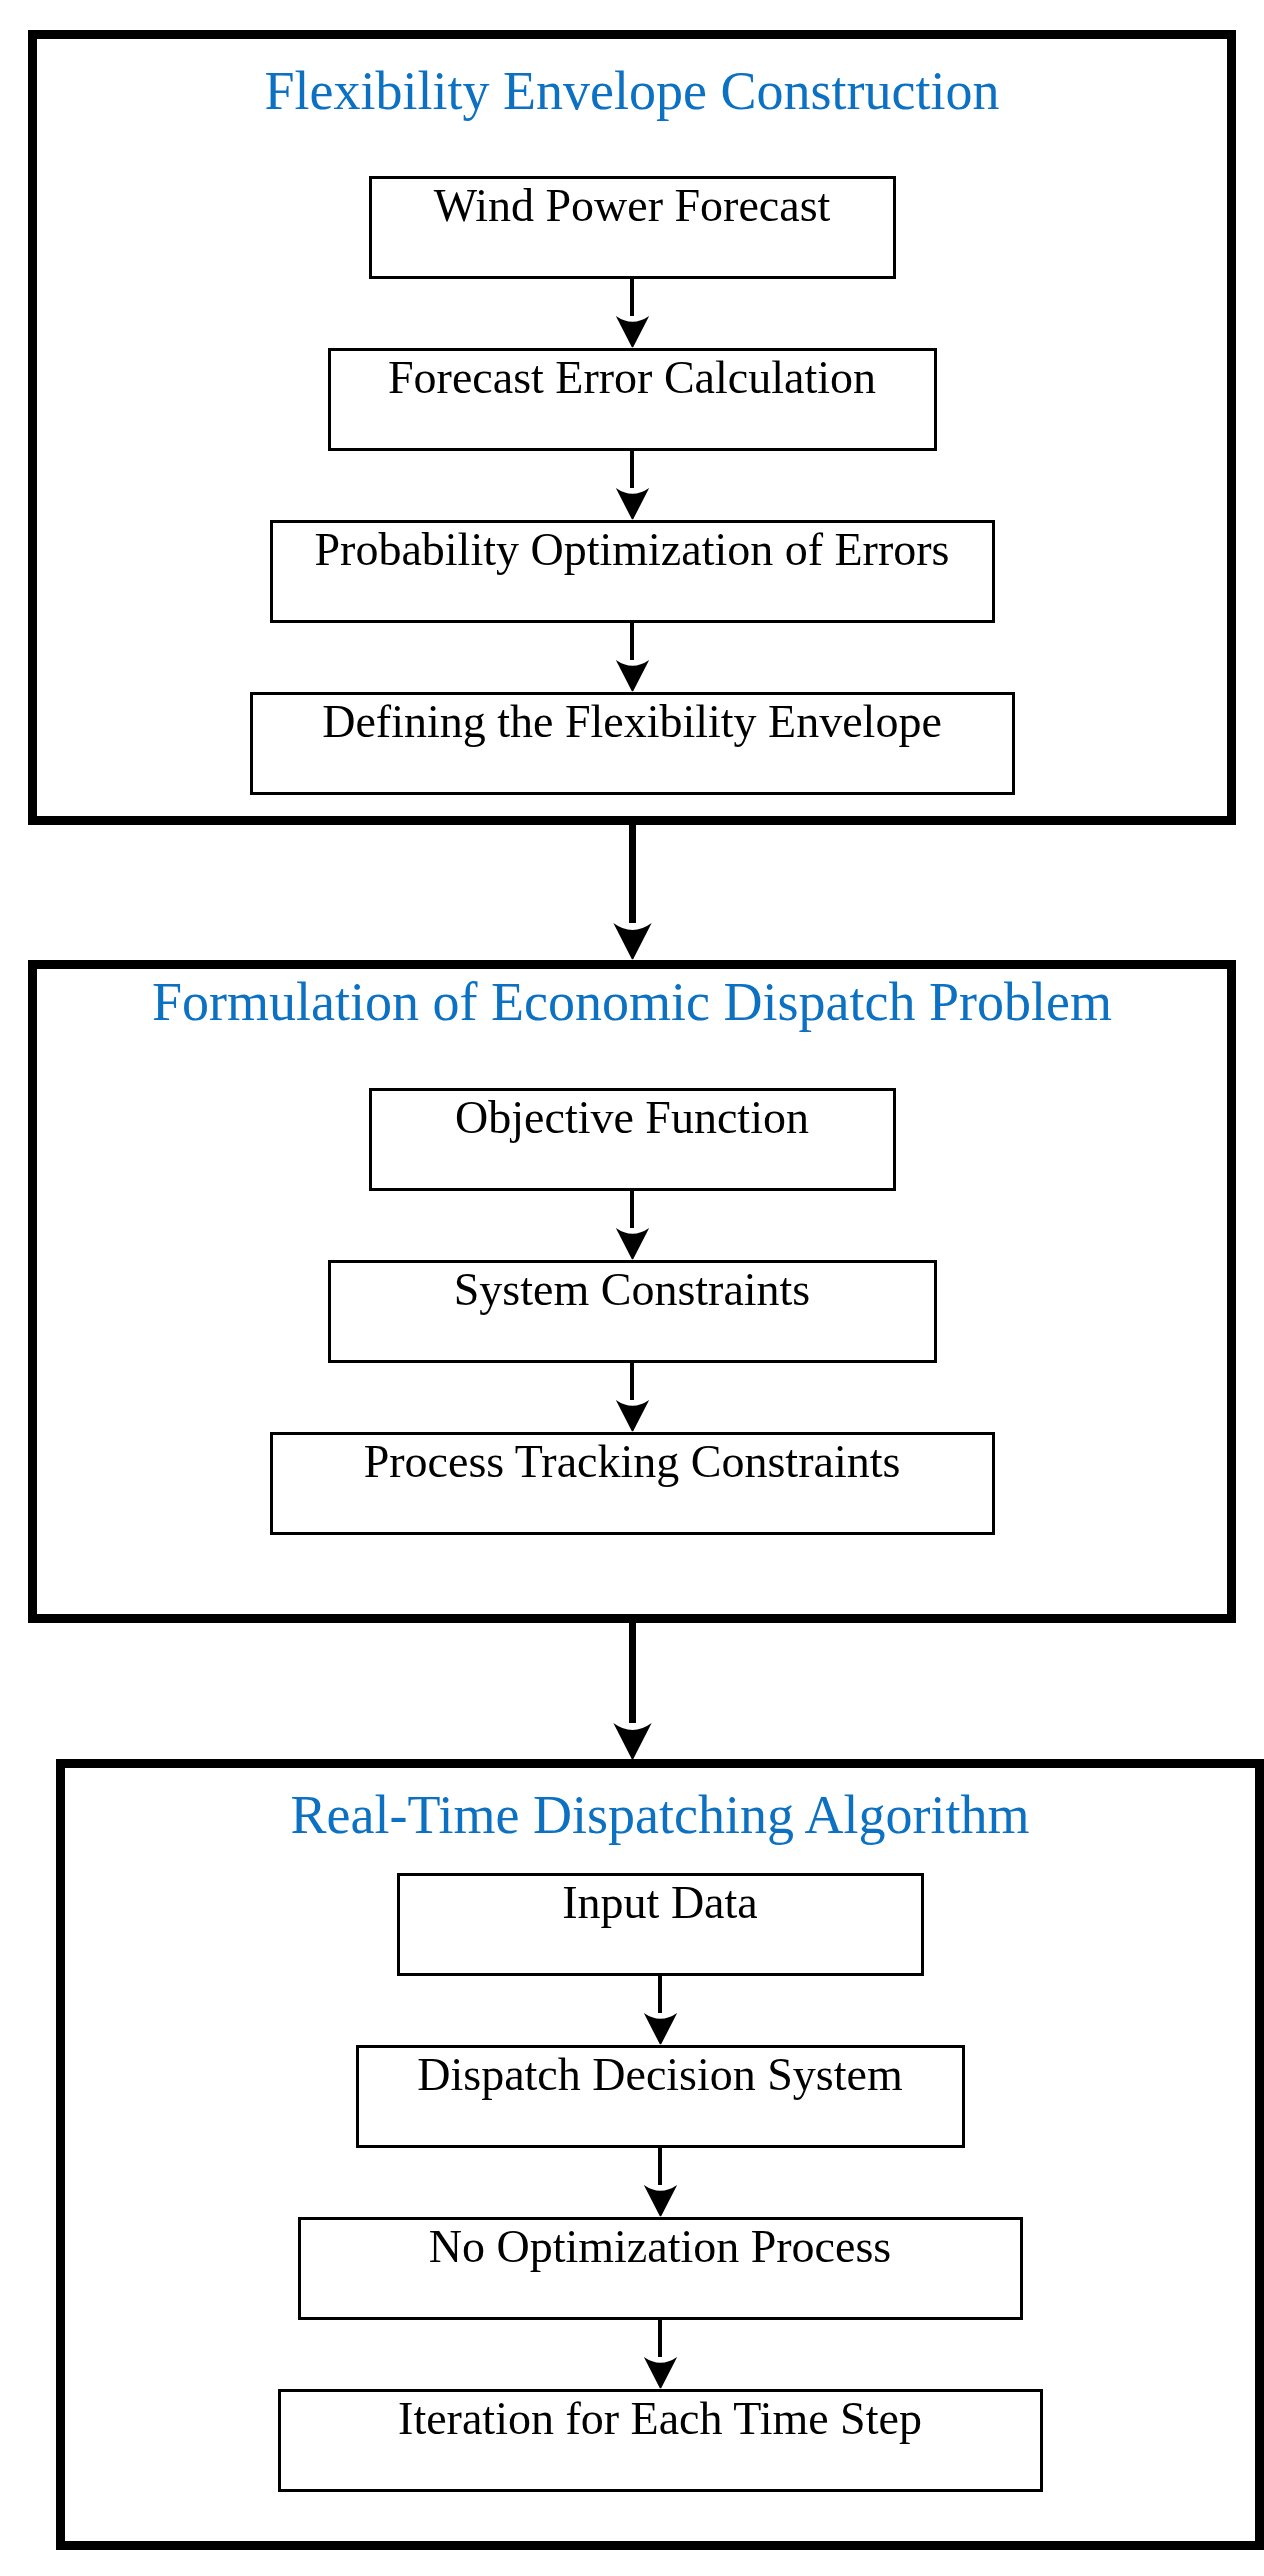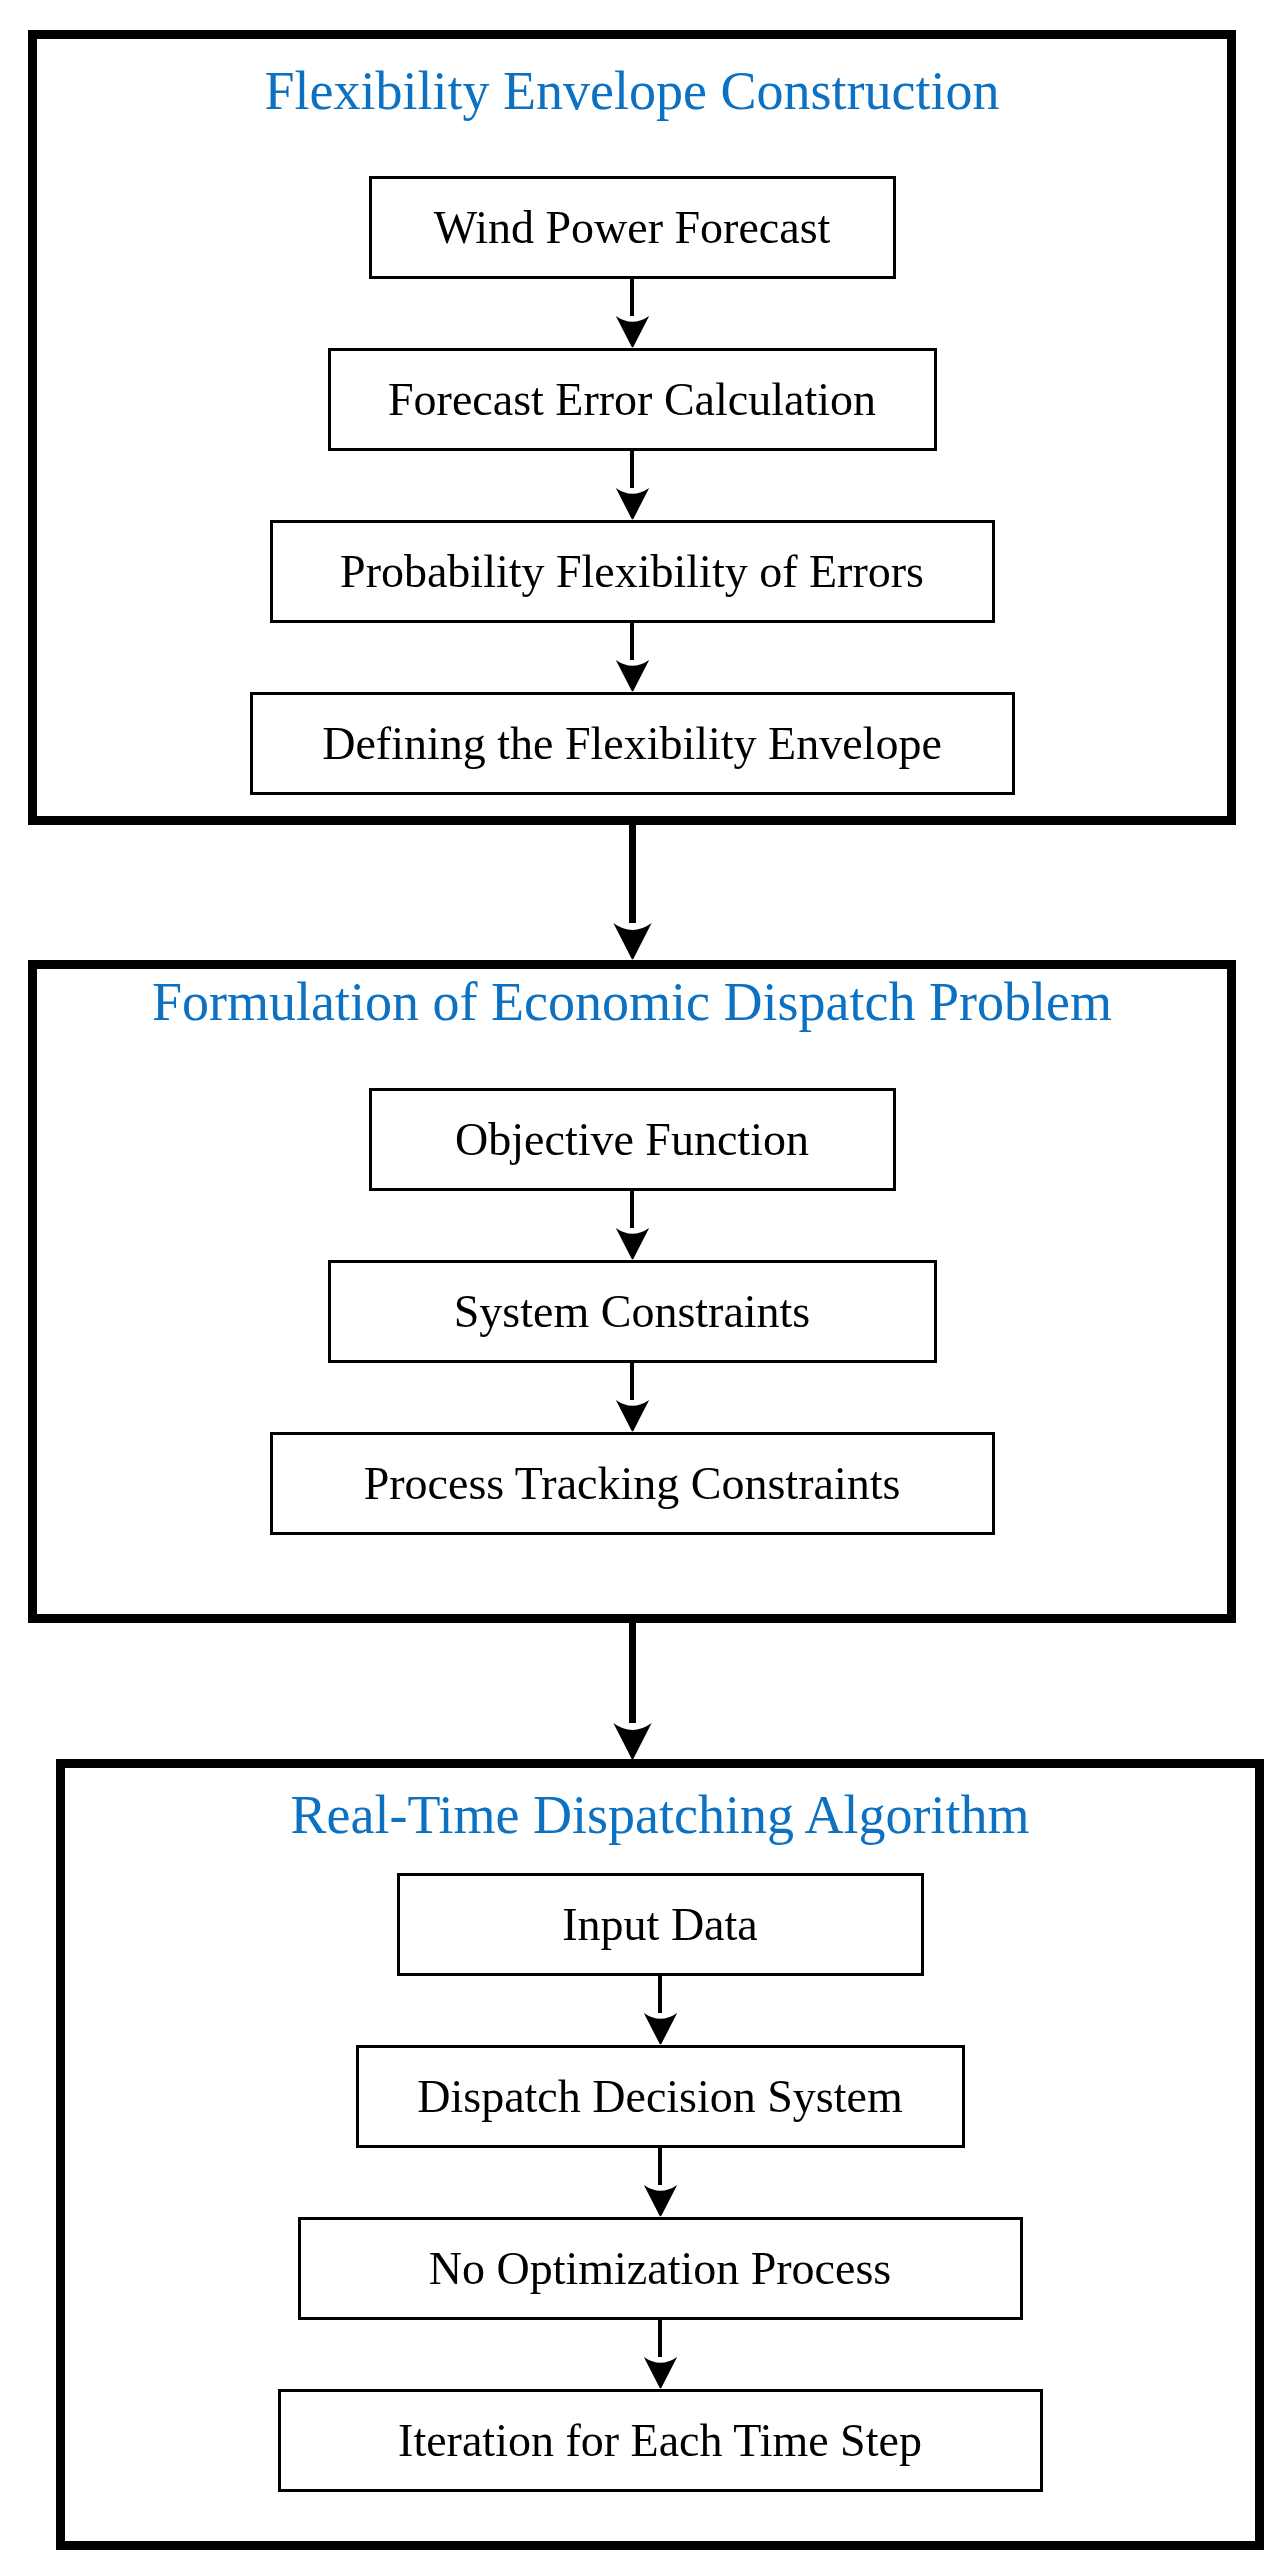--- a/index.html
+++ b/index.html
@@ -42,21 +42,21 @@
   }
   #section-1 .section-title{margin-top:19px;}
   #section-2 .section-title{}
   #section-3 .section-title{margin-top:14px;}
 
   .step-box{
     border:3.8px solid var(--line);
     height:103px;
     background:var(--bg);
     display:flex;
-    align-items:center;
+    align-items:flex-start;
     justify-content:center;
     font-size:46px;
     color:#000;
     white-space:nowrap;
     flex-shrink:0;
   }
   .first-box{margin-top:51px;}
   #section-3 .first-box{margin-top:23px;}
 
   .w1{width:527px;}
@@ -117,21 +117,21 @@
       <span>Forecast Error Calculation</span>
     </div>
     <div class="arrow">
       <div class="stem"></div>
       <svg width="35" height="32" viewBox="0 0 54 50">
           <path d="M1 0 Q27 18 53 0 L28 49 L26 49 Z" fill="#000"></path>
         </svg>
     </div>
 
     <div class="step-box w3">
-      <span>Probability Flexibility of Errors</span>
+      <span>Probability Optimization of Errors</span>
     </div>
     <div class="arrow">
       <div class="stem"></div>
       <svg width="35" height="32" viewBox="0 0 54 50">
           <path d="M1 0 Q27 18 53 0 L28 49 L26 49 Z" fill="#000"></path>
         </svg>
     </div>
 
     <div class="step-box w4">
       <span>Defining the Flexibility Envelope</span>

